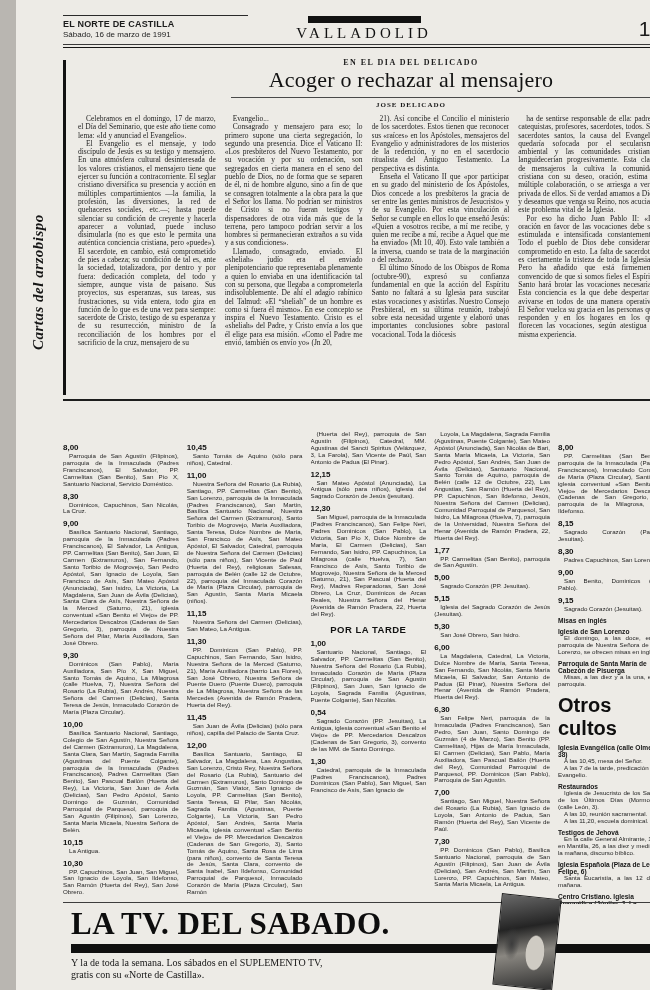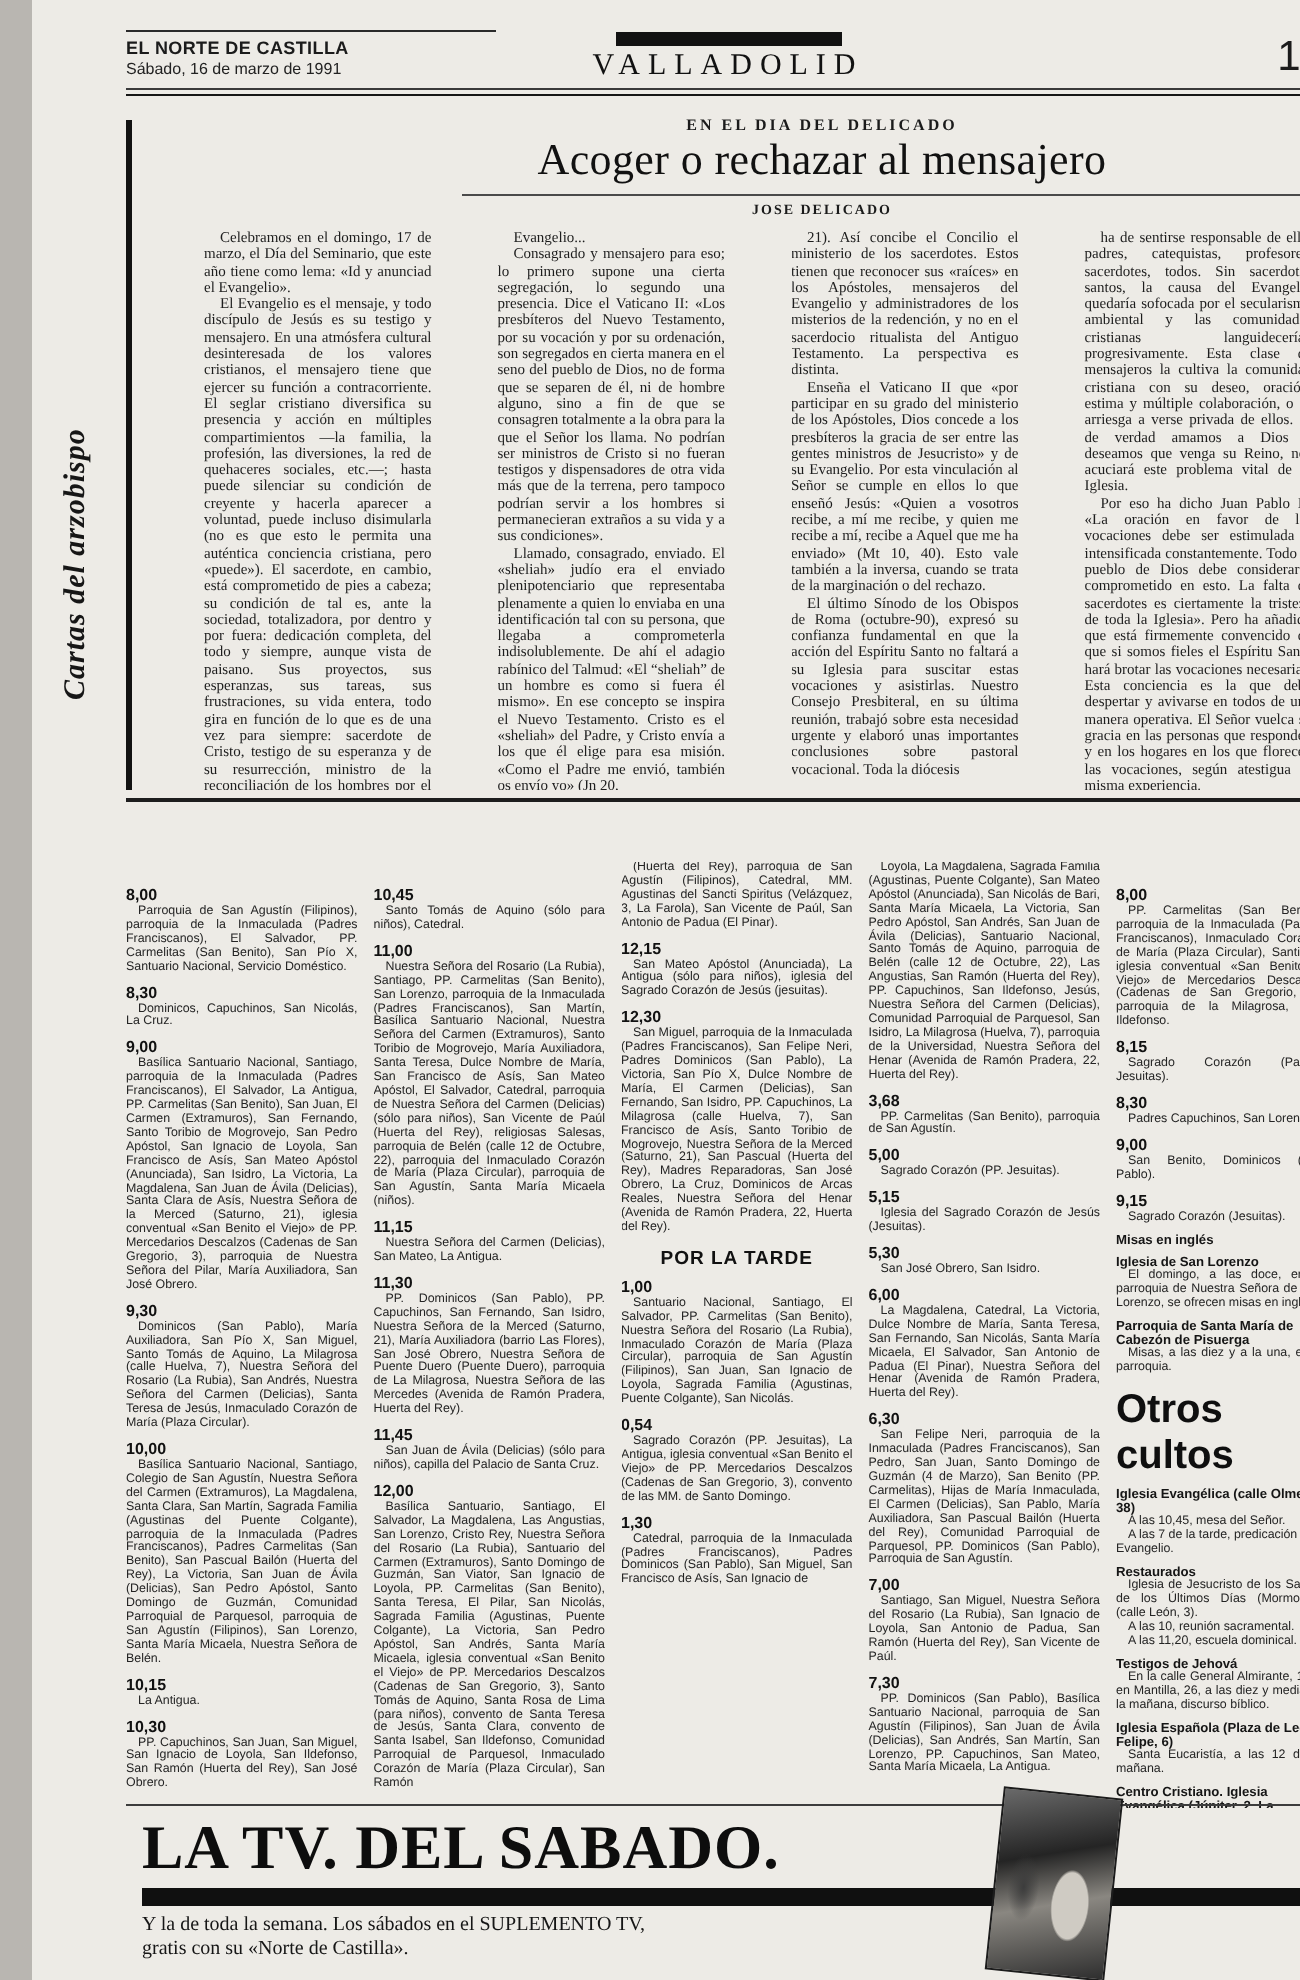--- a/index.html
+++ b/index.html
@@ -17,21 +17,21 @@
   
   .kicker{position:absolute;top:58px;left:150px;right:10px;text-align:center;font-size:8px;font-weight:bold;letter-spacing:1.5px;}
   .headline{position:absolute;top:67px;left:150px;right:10px;text-align:center;font-size:22px;letter-spacing:.2px;color:#111;}
   .head-rule{position:absolute;top:97px;left:215px;right:10px;height:1px;background:#4a4a4a;}
   .byline{position:absolute;top:101px;left:150px;right:10px;text-align:center;font-size:7px;font-weight:bold;letter-spacing:1px;}
   
   .side-rule{position:absolute;left:47px;top:60px;width:3px;height:335px;background:#121212;}
   .side-label{position:absolute;left:14px;top:85px;height:265px;writing-mode:vertical-rl;transform:rotate(180deg);font-style:italic;font-weight:bold;font-size:15px;color:#161616;letter-spacing:.5px;}
   
   .article-cols{position:absolute;top:115px;left:62px;right:10px;height:280px;display:flex;gap:9px;overflow:hidden;}
-  .acol{flex:1;overflow:hidden;margin-left:24px;}
+  .acol{flex:1;overflow:hidden;}
   .apar{margin:0;font-size:7.5px;line-height:8.3px;text-align:justify;text-indent:8px;color:#1d1d1d;}
   .apar:first-child{text-indent:8px;}
   
   .sched-rule{position:absolute;top:399px;left:47px;right:2px;height:2px;background:#1d1d1d;}
   .sched-title{position:absolute;top:404px;left:47px;font-size:15.5px;font-weight:bold;letter-spacing:.4px;color:#111;}
   .schedule-cols{position:absolute;top:431px;left:47px;right:4px;height:473px;display:flex;gap:8px;overflow:hidden;font-family:"Liberation Sans",sans-serif;}
   .scol{flex:1;overflow:hidden;}
   .scol:last-child{flex:0 0 104px;}
   .stime{font-size:8px;font-weight:bold;margin:4px 0 1px 0;color:#111;}
   .scol .stime:first-child{margin-top:12px;}
@@ -137,21 +137,21 @@
         <div class="starde">POR LA TARDE</div>
         <div class="stime">1,00</div>
         <div class="sentry">Santuario Nacional, Santiago, El Salvador, PP. Carmelitas (San Benito), Nuestra Señora del Rosario (La Rubia), Inmaculado Corazón de María (Plaza Circular), parroquia de San Agustín (Filipinos), San Juan, San Ignacio de Loyola, Sagrada Familia (Agustinas, Puente Colgante), San Nicolás.</div>
         <div class="stime">0,54</div>
         <div class="sentry">Sagrado Corazón (PP. Jesuitas), La Antigua, iglesia conventual «San Benito el Viejo» de PP. Mercedarios Descalzos (Cadenas de San Gregorio, 3), convento de las MM. de Santo Domingo.</div>
         <div class="stime">1,30</div>
         <div class="sentry">Catedral, parroquia de la Inmaculada (Padres Franciscanos), Padres Dominicos (San Pablo), San Miguel, San Francisco de Asís, San Ignacio de</div>
       </div>
       <div class="scol">
         <div class="sentry">Loyola, La Magdalena, Sagrada Familia (Agustinas, Puente Colgante), San Mateo Apóstol (Anunciada), San Nicolás de Bari, Santa María Micaela, La Victoria, San Pedro Apóstol, San Andrés, San Juan de Ávila (Delicias), Santuario Nacional, Santo Tomás de Aquino, parroquia de Belén (calle 12 de Octubre, 22), Las Angustias, San Ramón (Huerta del Rey), PP. Capuchinos, San Ildefonso, Jesús, Nuestra Señora del Carmen (Delicias), Comunidad Parroquial de Parquesol, San Isidro, La Milagrosa (Huelva, 7), parroquia de la Universidad, Nuestra Señora del Henar (Avenida de Ramón Pradera, 22, Huerta del Rey).</div>
-        <div class="stime">3,68</div>
+        <div class="stime">1,77</div>
         <div class="sentry">PP. Carmelitas (San Benito), parroquia de San Agustín.</div>
         <div class="stime">5,00</div>
         <div class="sentry">Sagrado Corazón (PP. Jesuitas).</div>
         <div class="stime">5,15</div>
         <div class="sentry">Iglesia del Sagrado Corazón de Jesús (Jesuitas).</div>
         <div class="stime">5,30</div>
         <div class="sentry">San José Obrero, San Isidro.</div>
         <div class="stime">6,00</div>
         <div class="sentry">La Magdalena, Catedral, La Victoria, Dulce Nombre de María, Santa Teresa, San Fernando, San Nicolás, Santa María Micaela, El Salvador, San Antonio de Padua (El Pinar), Nuestra Señora del Henar (Avenida de Ramón Pradera, Huerta del Rey).</div>
         <div class="stime">6,30</div>

